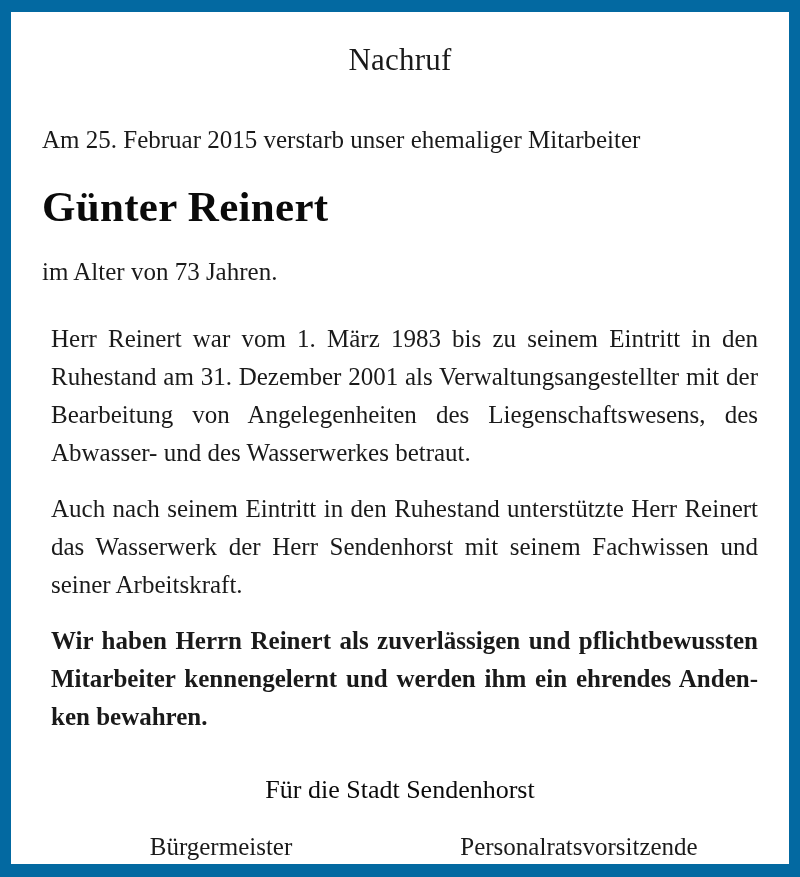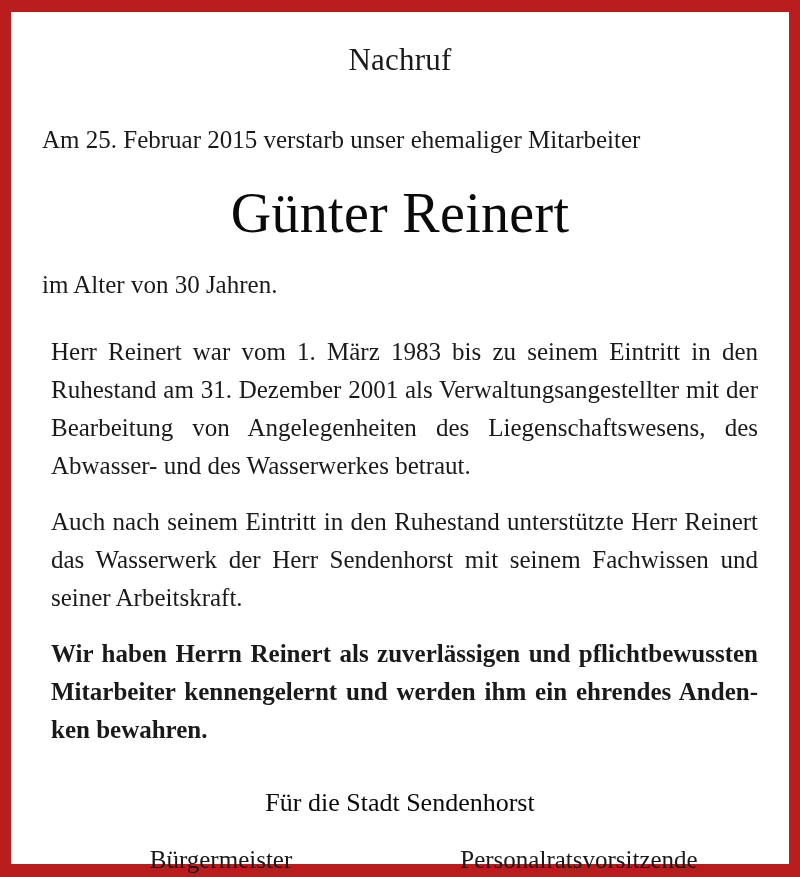--- a/index.html
+++ b/index.html
@@ -13,21 +13,21 @@
     height: 877px;
     font-family: "Liberation Serif", "DejaVu Serif", serif;
     color: #000000;
     overflow: hidden;
   }
 
   .obituary-frame {
     box-sizing: border-box;
     width: 800px;
     height: 877px;
-    background: #b91c1c;
+    background: #0369a1;
     padding: 12px 11px 13px 11px;
   }
 
   .obituary-card {
     box-sizing: border-box;
     width: 100%;
     height: 100%;
     background: #ffffff;
     padding: 20px 31px 0 31px;
     position: relative;
@@ -45,23 +45,22 @@
 
   .intro-line {
     font-size: 25px;
     line-height: 1.0;
     margin: 52px 0 0 0;
     color: #1a1a1a;
     white-space: nowrap;
   }
 
   .deceased-name {
-    text-align: center;
-    font-size: 56px;
-    font-weight: 400;
+    font-size: 43px;
+    font-weight: 700;
     line-height: 1.0;
     margin: 33px 0 0 0;
     letter-spacing: 0.3px;
     color: #0a0a0a;
   }
 
   .age-line {
     font-size: 25px;
     line-height: 1.0;
     margin: 31px 0 0 0;
@@ -126,21 +125,21 @@
 
 <div class="obituary-frame">
   <div class="obituary-card">
 
     <h1 class="notice-title">Nachruf</h1>
 
     <p class="intro-line">Am 25. Februar 2015 verstarb unser ehemaliger Mitarbeiter</p>
 
     <h2 class="deceased-name">Günter Reinert</h2>
 
-    <p class="age-line">im Alter von 30 Jahren.</p>
+    <p class="age-line">im Alter von 73 Jahren.</p>
 
     <div class="body-block">
       <p class="body-paragraph">Herr Reinert war vom 1. März 1983 bis zu seinem Eintritt in den Ruhestand am 31. Dezember 2001 als Verwaltungsangestellter mit der Bearbeitung von Angelegenheiten des Liegenschafts­wesens, des Abwasser- und des Wasserwerkes betraut.</p>
       <p class="body-paragraph">Auch nach seinem Eintritt in den Ruhestand unterstützte Herr Reinert das Wasserwerk der Herr Sendenhorst mit seinem Fach­wissen und seiner Arbeitskraft.</p>
       <p class="body-paragraph">Wir haben Herrn Reinert als zuverlässigen und pflichtbewussten Mitarbeiter kennengelernt und werden ihm ein ehrendes Anden­ken bewahren.</p>
     </div>
 
     <div class="signature-block">
       <p class="signatory-heading">Für die Stadt Sendenhorst</p>
 

